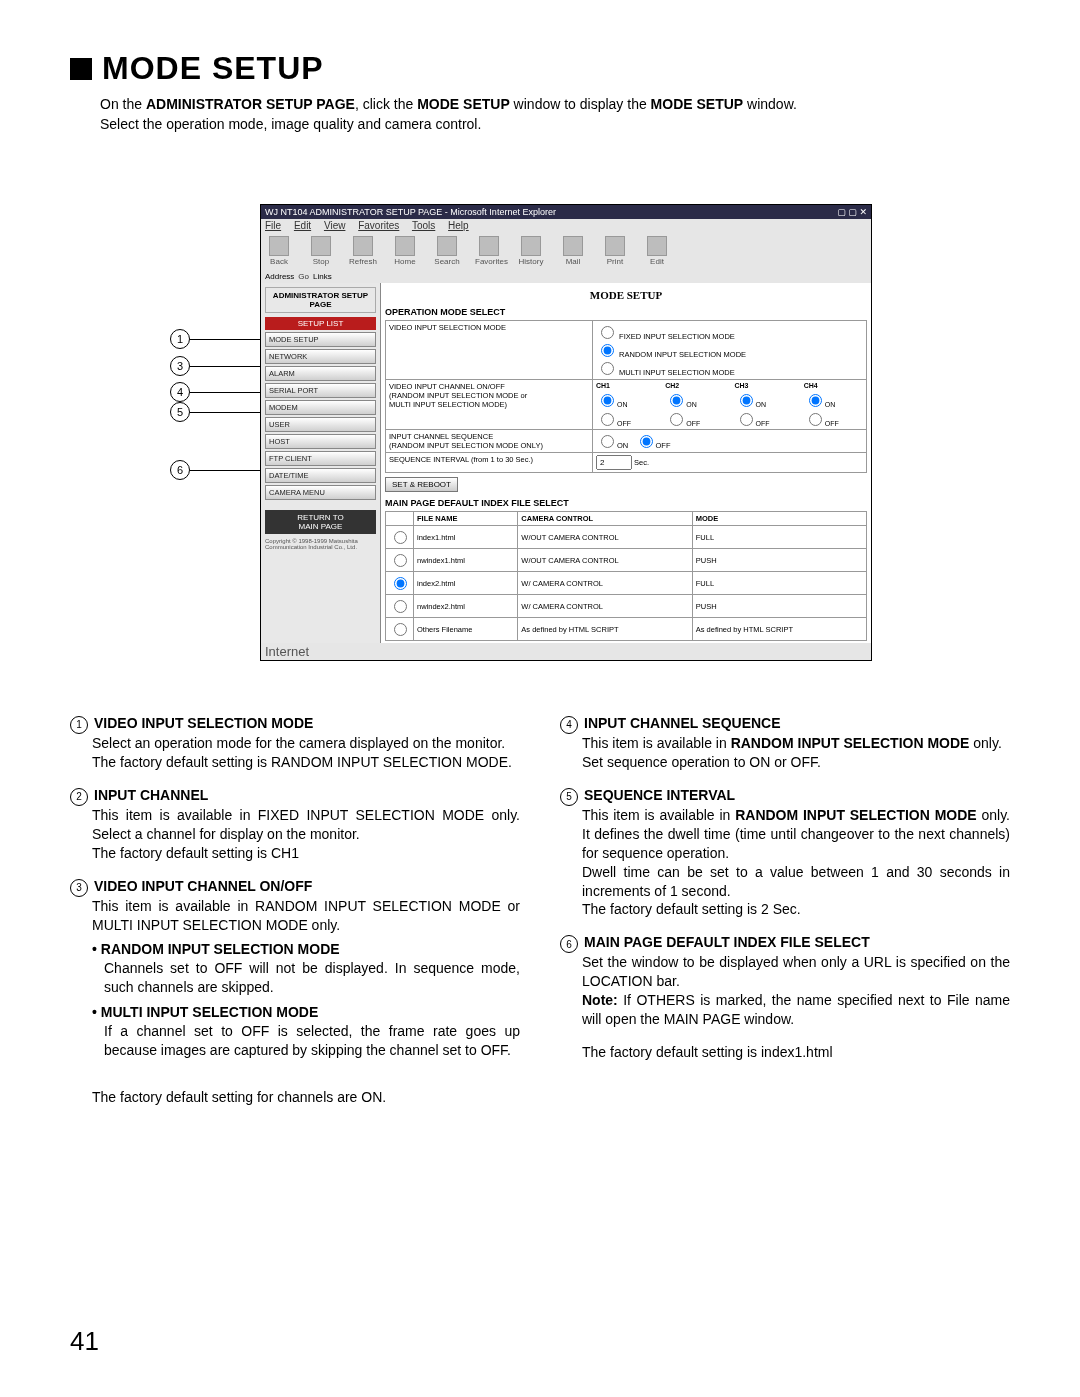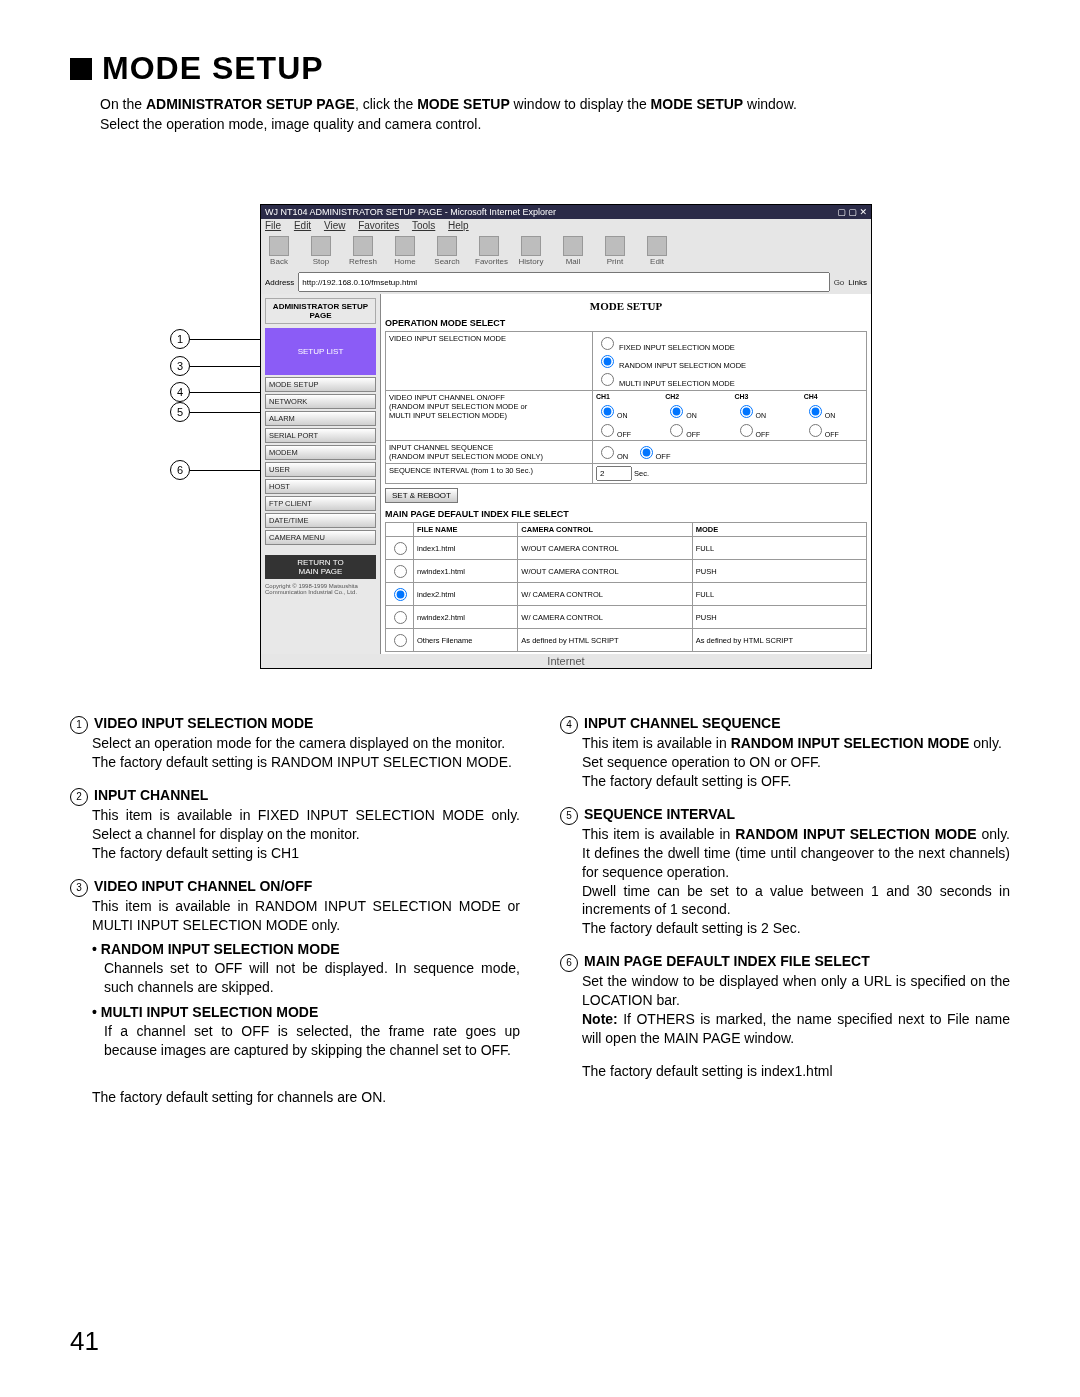--- a/index.html
+++ b/index.html
@@ -110,24 +110,24 @@
   .sidebar .hdr {
     font-size:8px;
     font-weight:bold;
     margin-bottom:4px;
     white-space: normal;
     border: 1px solid #aaa;
     padding: 3px 2px;
     text-align: center;
   }
   .sidebar .listhdr {
-    background:#8b5cf6;
+    background:#b91c1c;
     color:#fff;
     font-size:8px;
-    padding:19px;
+    padding:2px;
     text-align:center;
     margin-bottom:2px;
   }
   .sidebar a.item {
     display:block;
     background:linear-gradient(#fff,#cfcfcf);
     border:1px solid #888;
     padding:2px 3px;
     margin-bottom:2px;
     font-size:7.5px;
@@ -174,21 +174,21 @@
     border-collapse:collapse;
     width:100%;
     font-size:7.5px;
     margin-top:2px;
   }
   table.files th, table.files td {
     border:1px solid #999;
     padding:2px 3px;
     text-align:left;
   }
-  .status { background:#e6e6e6; font-size:11px; padding:1px 4px; display:flex; justify-content:center; color:#555;}
+  .status { background:#e6e6e6; font-size:13px; padding:1px 4px; display:flex; justify-content:flex-start; color:#555;}
 
   
   .cols {
     display:flex;
     gap:40px;
     margin-top: 30px;
   }
   .col { flex:1; font-size:14px; line-height:1.35;}
   .item-block { margin-bottom:14px; }
   .item-head { display:flex; align-items:flex-start; gap:6px; }
@@ -273,21 +273,20 @@
         <div class="tb"><div class="tbicon"></div><span>Home</span></div>
         <div class="tb"><div class="tbicon"></div><span>Search</span></div>
         <div class="tb"><div class="tbicon"></div><span>Favorites</span></div>
         <div class="tb"><div class="tbicon"></div><span>History</span></div>
         <div class="tb"><div class="tbicon"></div><span>Mail</span></div>
         <div class="tb"><div class="tbicon"></div><span>Print</span></div>
         <div class="tb"><div class="tbicon"></div><span>Edit</span></div>
       </div>
       <div class="addr">
         <span>Address</span>
-        <input type="text" value="http://192.168.0.10/fmsetup.html" style="">
         <span class="go">Go</span>
         <span>Links</span>
       </div>
 
       <div class="frame">
         <div class="sidebar">
           <div class="hdr">ADMINISTRATOR SETUP PAGE</div>
           <div class="listhdr">SETUP LIST</div>
           <a class="item">MODE SETUP</a>
           <a class="item">NETWORK</a>
@@ -455,21 +454,20 @@
 
     <div class="col">
 
       <div class="item-block">
         <div class="item-head">
             <div class="circ2">4</div>
             <span class="ih-title">INPUT CHANNEL SEQUENCE</span>
           </div>
         <div class="item-body"><span>This item is available in </span><span style="font-weight:bold;">RANDOM INPUT SELECTION MODE</span><span> only.</span></div>
         <div class="item-body">Set sequence operation to ON or OFF.</div>
-        <div class="item-body">The factory default setting is OFF.</div>
       </div>
 
       <div class="item-block">
         <div class="item-head">
             <div class="circ2">5</div>
             <span class="ih-title">SEQUENCE INTERVAL</span>
           </div>
         <div class="item-body"><span>This item is available in </span><span style="font-weight:bold;">RANDOM INPUT SELECTION MODE</span><span> only. It defines the dwell time (time until changeover to the next channels) for sequence operation.</span></div>
         <div class="item-body">Dwell time can be set to a value between 1 and 30 seconds in increments of 1 second.</div>
         <div class="item-body">The factory default setting is 2 Sec.</div>

